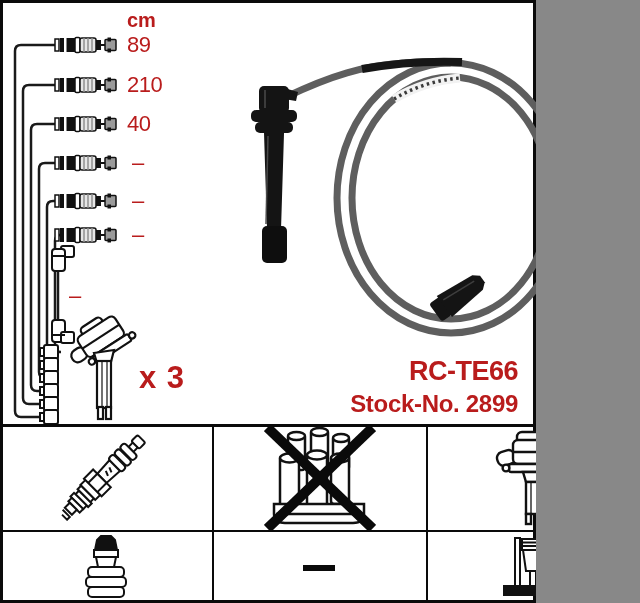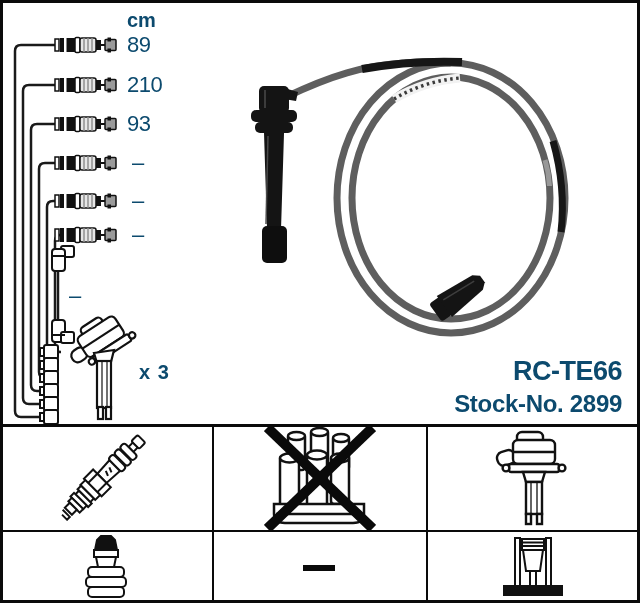--- a/index.html
+++ b/index.html
@@ -1,24 +1,24 @@
 <!DOCTYPE html>
 <html><head>
 <meta charset="utf-8">
 <style>
   html,body{margin:0;padding:0;background:#888;}
   #page{
-    position:relative;width:640px;height:603px;background:#fff;overflow:hidden;
+    position:relative;width:536px;height:603px;background:#fff;overflow:hidden;
     box-shadow:inset 0 0 0 3px #0a0a0a;
-    font-family:"Liberation Sans",sans-serif;color:#0c4a6e;
+    font-family:"Liberation Sans",sans-serif;color:#b91c1c;
   }
   .abs{position:absolute;}
   .num{font-weight:normal;font-size:22px;letter-spacing:-0.5px;line-height:1;white-space:nowrap;}
   .unit{font-weight:bold;font-size:20px;line-height:1;}
-  .mult{font-weight:bold;font-size:20px;letter-spacing:1px;line-height:1;}
+  .mult{font-weight:bold;font-size:31px;letter-spacing:1px;line-height:1;}
   .partno{font-weight:bold;font-size:27px;letter-spacing:-0.5px;line-height:1;right:18px;}
   .stockno{font-weight:bold;font-size:24px;letter-spacing:-0.3px;line-height:1;text-align:right;right:18px;}
   .tline{background:#0a0a0a;}
   .cellicon{transform:translate(-50%,-50%);}
   .dashbar{width:32px;height:6px;background:#0a0a0a;}
   svg{display:block;}
 </style>
 </head>
 <body>
 
@@ -133,21 +133,21 @@
         <rect x="-34" y="-11" width="13" height="22" rx="3"></rect>
         <polygon points="-23,-13 18,-9 24,-4 24,4 18,9 -23,13"></polygon>
         <line x1="-20" y1="-6" x2="16" y2="-3" stroke="#3e3e3e" stroke-width="1.5"></line>
       </g>
     </g>
   </svg>
 
   <div class="abs unit" style="left:127px;top:10px">cm</div>
   <div class="abs num" style="left:127px;top:34px">89</div>
   <div class="abs num" style="left:127px;top:74px">210</div>
-  <div class="abs num" style="left:127px;top:113px">93</div>
+  <div class="abs num" style="left:127px;top:113px">40</div>
   <div class="abs num" style="left:132px;top:152px">–</div>
   <div class="abs num" style="left:132px;top:190px">–</div>
   <div class="abs num" style="left:132px;top:224px">–</div>
   <div class="abs num" style="left:69px;top:285px">–</div>
   <div class="abs mult" style="left:139px;top:362px">x 3</div>
   <div class="abs partno" style="top:358px">RC-TE66</div>
   <div class="abs stockno" style="top:392px">Stock-No. 2899</div>
 
   <div class="abs tline" style="left:0;top:424px;width:640px;height:3px"></div>
   <div class="abs tline" style="left:0;top:530px;width:640px;height:2px"></div>

